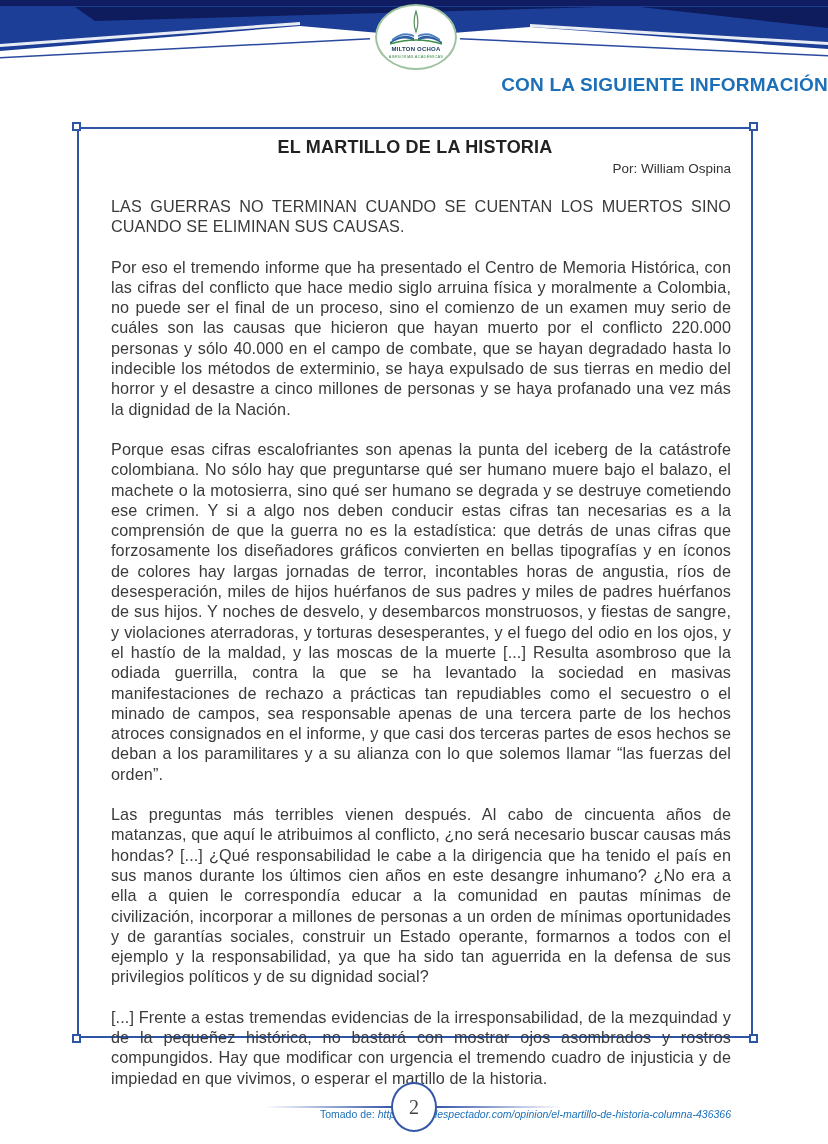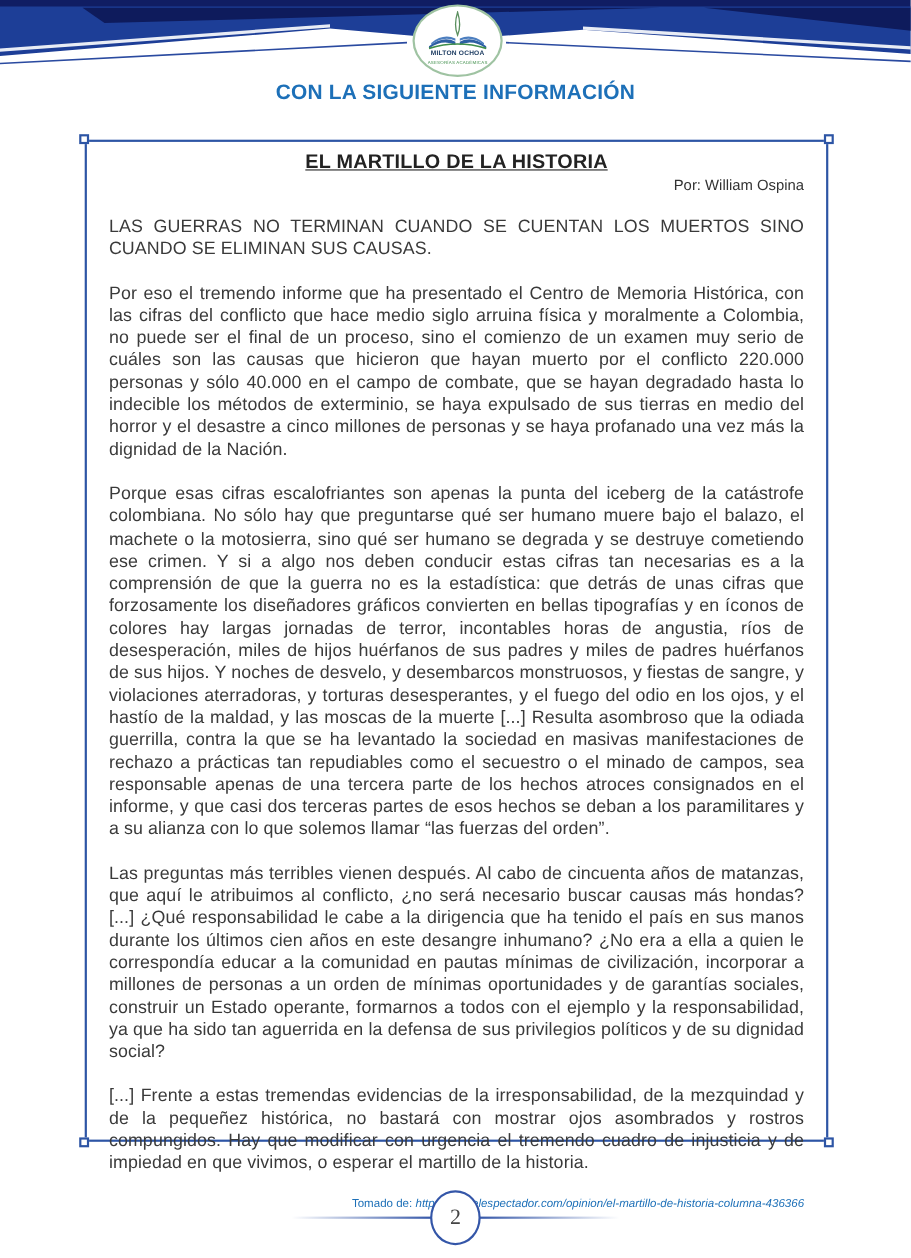--- a/index.html
+++ b/index.html
@@ -21,47 +21,47 @@
   .logo .logo-name{
     position:absolute;left:0;right:0;top:40px;
     font-size:6px;font-weight:bold;color:#15355c;letter-spacing:.2px;
   }
   .logo .logo-sub{
     position:absolute;left:0;right:0;top:48px;
     font-size:4px;color:#3f8e4a;letter-spacing:.2px;
   }
   
   .instructions{
-    position:absolute;left:0;top:72px;width:828px;text-align:center;
+    position:absolute;left:0;top:72px;width:828px;text-align:right;
     color:#1d70b8;font-weight:bold;font-size:19px;line-height:25px;
     letter-spacing:.2px;z-index:4;
   }
   
   .article-box{
     position:absolute;left:77px;top:127px;width:676px;height:911px;
     border:2px solid #2d55a5;box-sizing:border-box;background:#ffffff;
   }
   .corner{
     position:absolute;width:9px;height:9px;background:#ffffff;
     border:2px solid #2d55a5;box-sizing:border-box;
   }
   .corner.tl{left:-7px;top:-7px;}
   .corner.tr{right:-7px;top:-7px;}
   .corner.bl{left:-7px;bottom:-7px;}
   .corner.br{right:-7px;bottom:-7px;}
   .article-inner{padding:8px 20px 6px 20px;}
   .article-title{
     text-align:center;font-size:18px;font-weight:bold;color:#222222;
-    letter-spacing:.2px;margin:0 0 3px 0;text-decoration:underline;
+    letter-spacing:.2px;margin:0 0 3px 0;
   }
   .article-byline{
     text-align:right;font-size:13.5px;color:#333333;margin:0 0 20px 0;
   }
   .article-body p{
-    margin:0 0 20px 0;
+    margin:0 0 20px 12px;
     font-size:16.2px;line-height:20.3px;color:#3a3a3a;
     text-align:justify;letter-spacing:.1px;
   }
   .article-body p.lead{text-transform:none;}
   .source-line{
     text-align:right;font-size:10.5px;color:#1d70b8;margin-top:2px;
   }
   .source-line .url{font-style:italic;}
   
   .page-footer{

